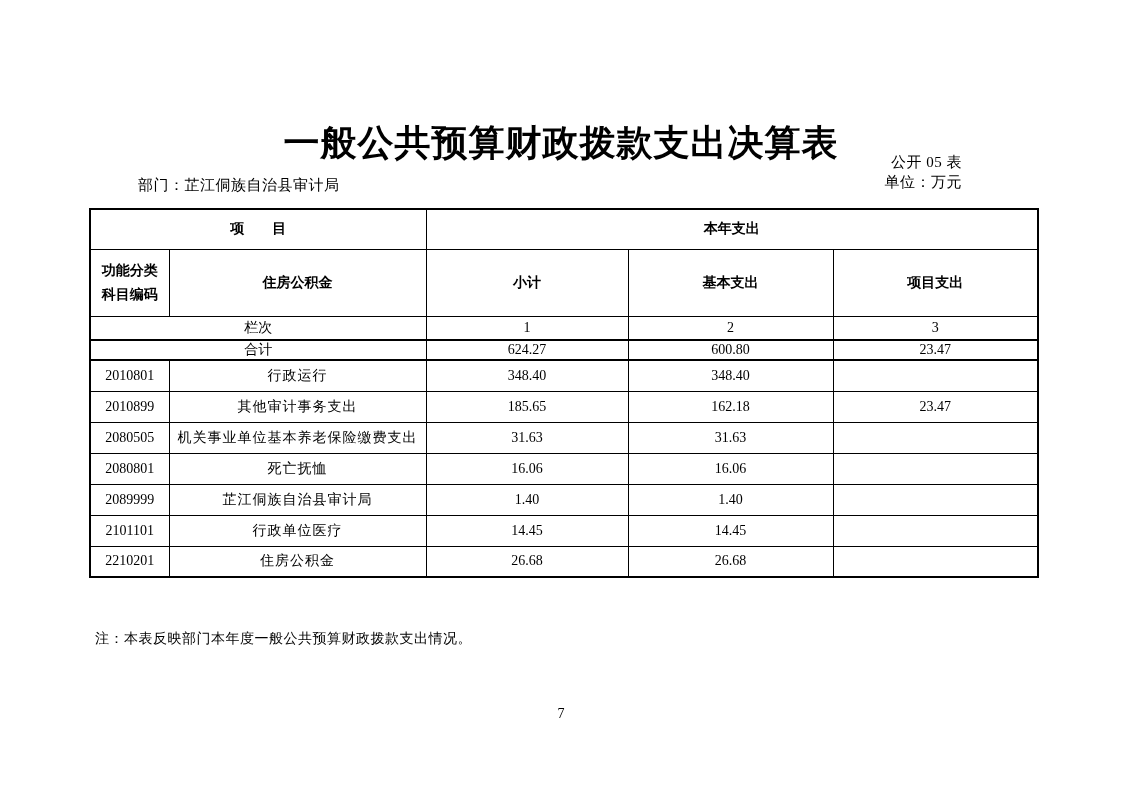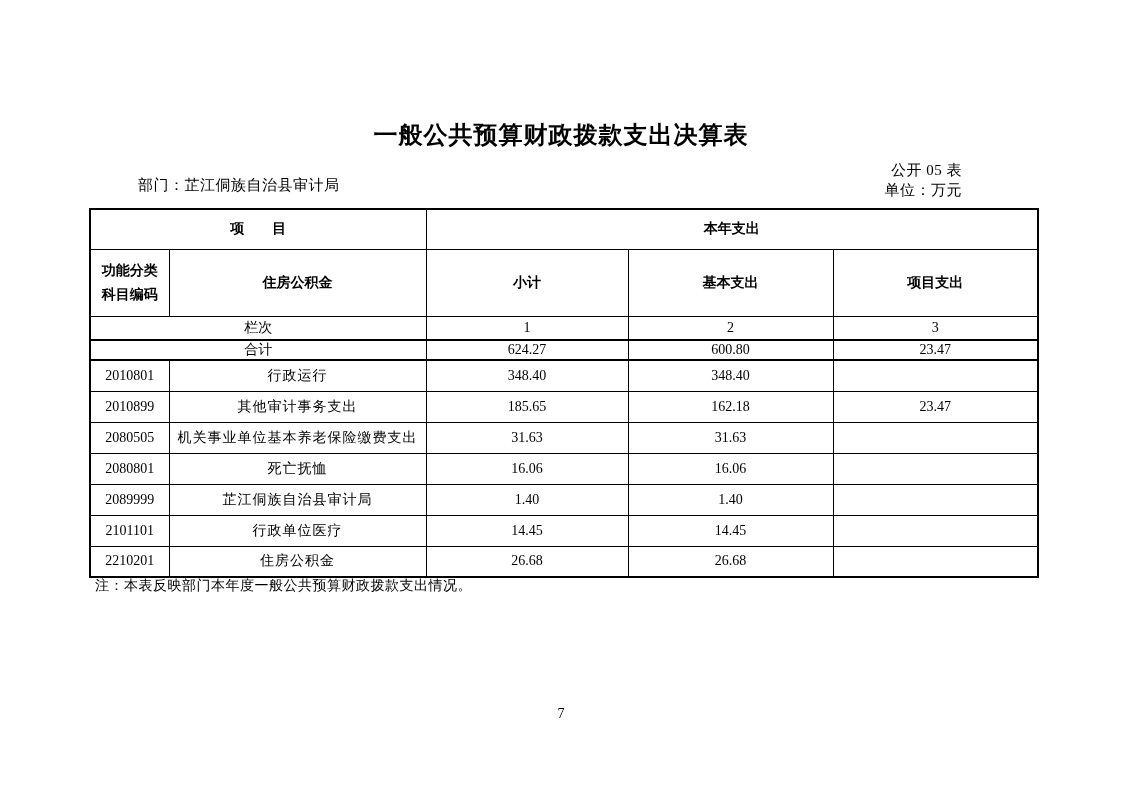--- a/index.html
+++ b/index.html
@@ -10,33 +10,33 @@
     font-family: "Liberation Serif", "DejaVu Serif", serif;
     color: #000;
     overflow: hidden;
   }
   .page-title {
     position: absolute;
     top: 119px; left: 0; width: 100%;
     text-align: center;
     font-family: "Liberation Sans", "DejaVu Sans", sans-serif;
     font-weight: bold;
-    font-size: 24px;
+    font-size: 36px;
     letter-spacing: 1px;
   }
   .dept {
     position: absolute;
     left: 130px; top: 176px;
     font-size: 15px;
     letter-spacing: 0.5px;
     margin-left: 8px;
   }
   .right-meta {
     position: absolute;
-    right: 160px; top: 160px;
+    right: 160px; top: 152px;
     text-align: right;
     font-size: 15px;
     line-height: 20px;
     letter-spacing: 0.5px;
   }
   table.budget {
     position: absolute;
     left: 89px; top: 208px;
     border-collapse: collapse;
     table-layout: fixed;
@@ -68,21 +68,21 @@
     font-size: 19px;
     font-family: "Liberation Serif", "DejaVu Serif", serif;
   }
   td.num-left {
     text-align: left;
     padding-left: 18px;
   }
   tr.r-total td { border-top: 2px solid #000; border-bottom: 2px solid #000; }
   .note {
     position: absolute;
-    left: 95px; top: 577px;
+    left: 95px; top: 630px;
     font-size: 14px;
     letter-spacing: 0.5px;
   }
   .page-num {
     position: absolute;
     top: 706px; left: 0; width: 100%;
     text-align: center;
     font-size: 14px;
   }
 </style>

